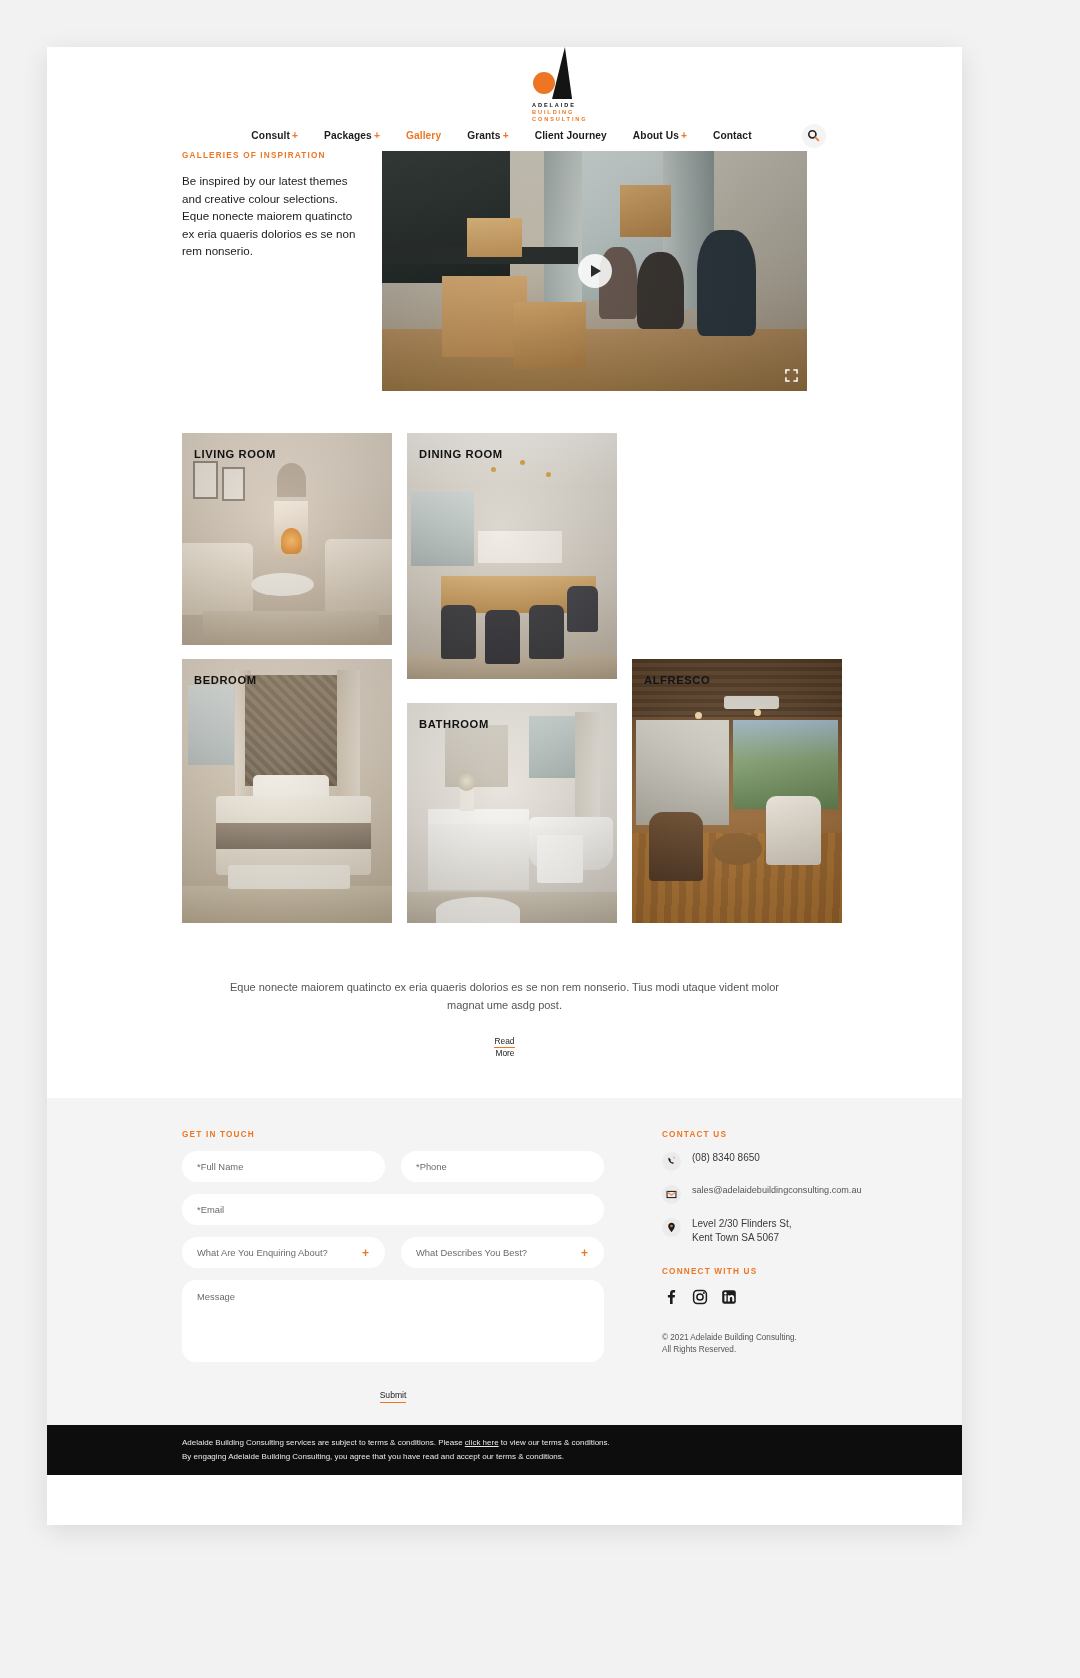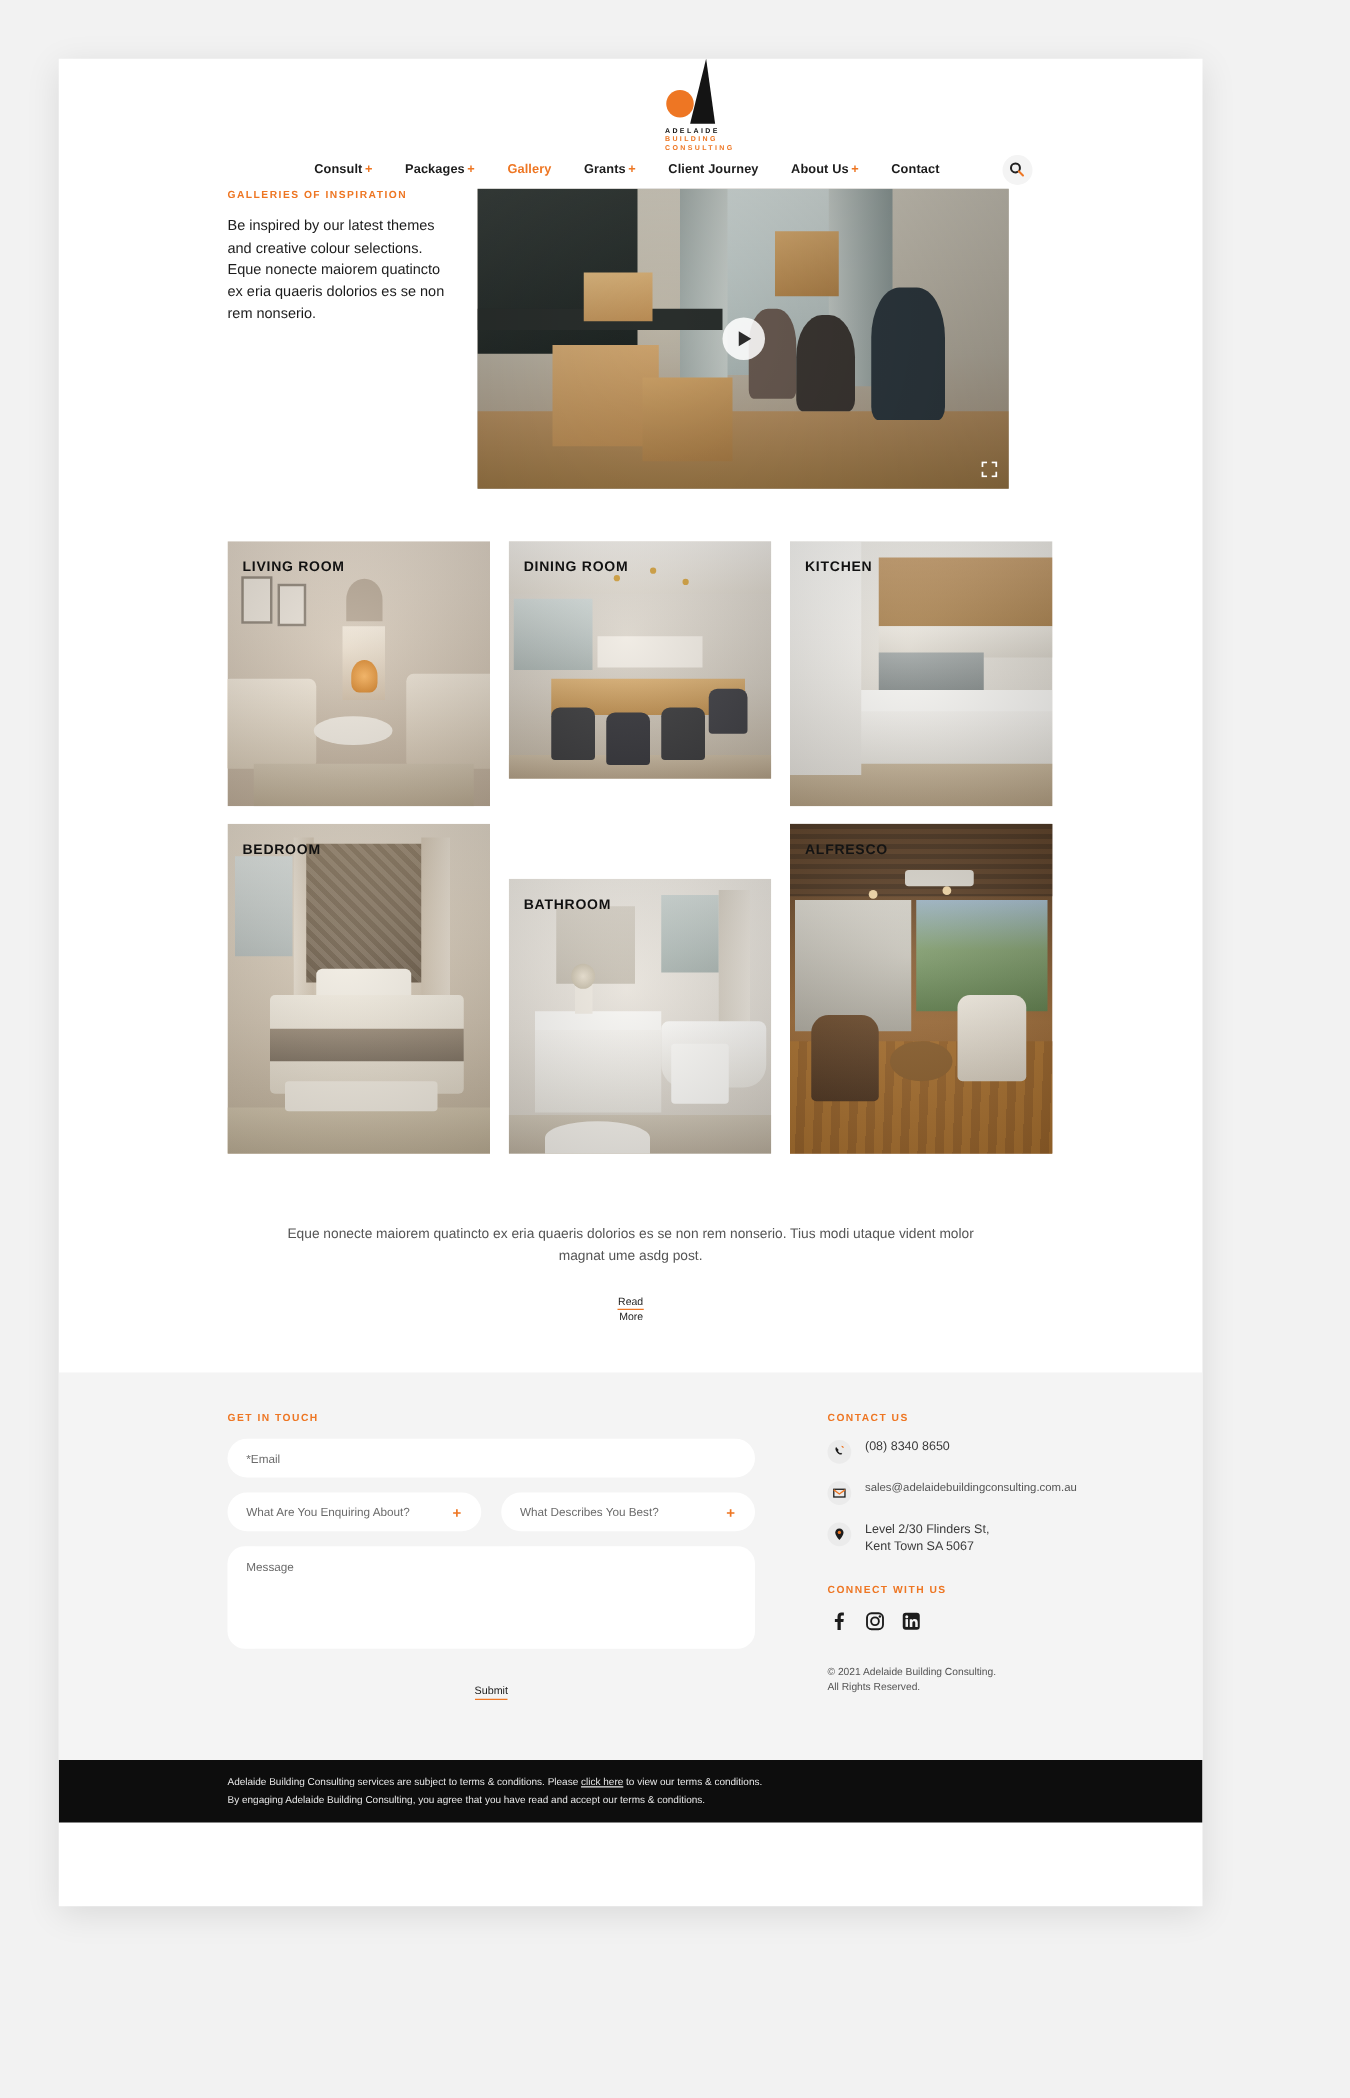--- a/index.html
+++ b/index.html
@@ -461,52 +461,39 @@
           <div class="lr-flame"></div>
         <div class="lr-sofaL"></div>
           <div class="lr-sofaR"></div>
         <div class="lr-table"></div>
           <div class="lr-rug"></div>
         <div class="sh"></div>
       </div>
       <div class="tile-label">LIVING ROOM</div>
     </div>
 
-    <div class="tile" style="left:360px; top:0; width:210px; height:190px;">
+    <div class="tile" style="left:360px; top:0; width:210px; height:246px;">
       <div class="im dr-bg">
         <div class="dr-ceil"></div>
         <div class="dr-pend1"></div>
           <div class="dr-pend2"></div>
           <div class="dr-pend3"></div>
         <div class="dr-win"></div>
           <div class="dr-island"></div>
         <div class="dr-floor"></div>
           <div class="dr-table"></div>
         <div class="dr-chair4"></div>
           <div class="dr-chair1"></div>
         <div class="dr-chair2"></div>
           <div class="dr-chair3"></div>
         <div class="sh"></div>
       </div>
       <div class="tile-label">DINING ROOM</div>
     </div>
 
-    <div class="tile" style="left:585px; top:0; width:210px; height:212px;">
-      <div class="im kt-bg">
-        <div class="kt-upper"></div>
-          <div class="kt-splash"></div>
-        <div class="kt-back"></div>
-          <div class="kt-bench"></div>
-        <div class="kt-cab"></div>
-          <div class="kt-floor"></div>
-        <div class="kt-left"></div>
-        <div class="sh"></div>
-      </div>
-      <div class="tile-label">KITCHEN</div>
-    </div>
 
     <div class="tile" style="left:135px; top:226px; width:210px; height:264px;">
       <div class="im bd-bg">
         <div class="bd-win"></div>
           <div class="bd-curt"></div>
           <div class="bd-curtR"></div>
         <div class="bd-head"></div>
           <div class="bd-headtex"></div>
         <div class="bd-pillow"></div>
           <div class="bd-floor"></div>
@@ -559,20 +546,28 @@
     <div class="readmore">
       <span class="u">Read</span>
       <span>More</span>
     </div>
   </div>
 
   <div class="footer">
     <div class="f-left">
       <div class="f-head">GET IN TOUCH</div>
 
+      <div class="f-row">
+        <div class="fld half">
+          <span>*Full Name</span>
+        </div>
+        <div class="fld half">
+          <span>*Phone</span>
+        </div>
+      </div>
 
       <div class="f-row">
         <div class="fld full">
           <span>*Email</span>
         </div>
       </div>
 
       <div class="f-row">
         <div class="fld half select">
           <span>What Are You Enquiring About?</span>

